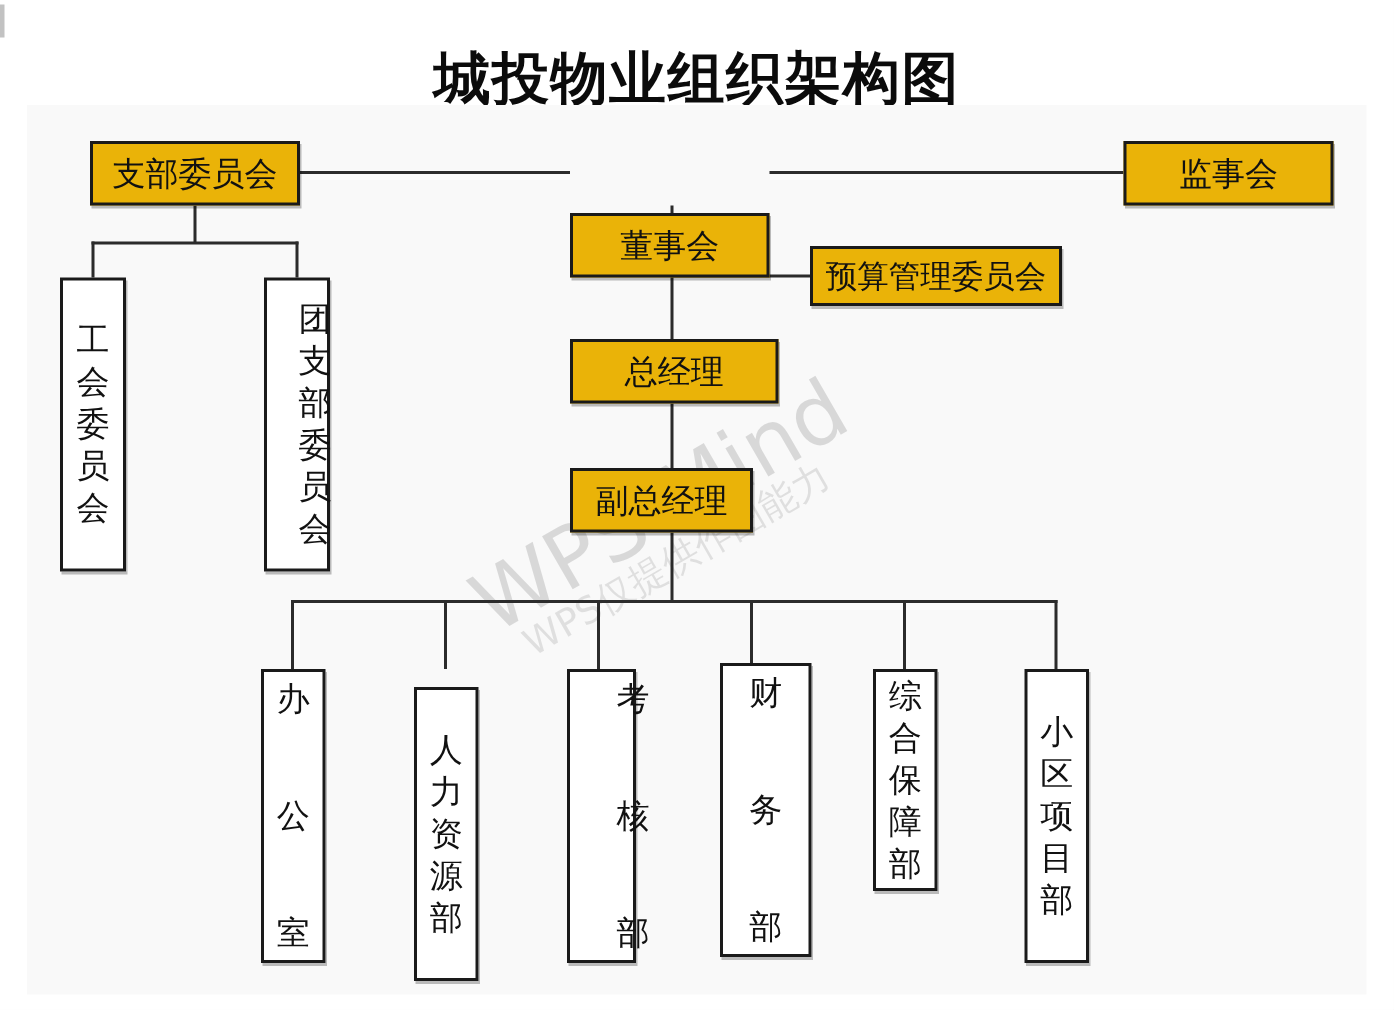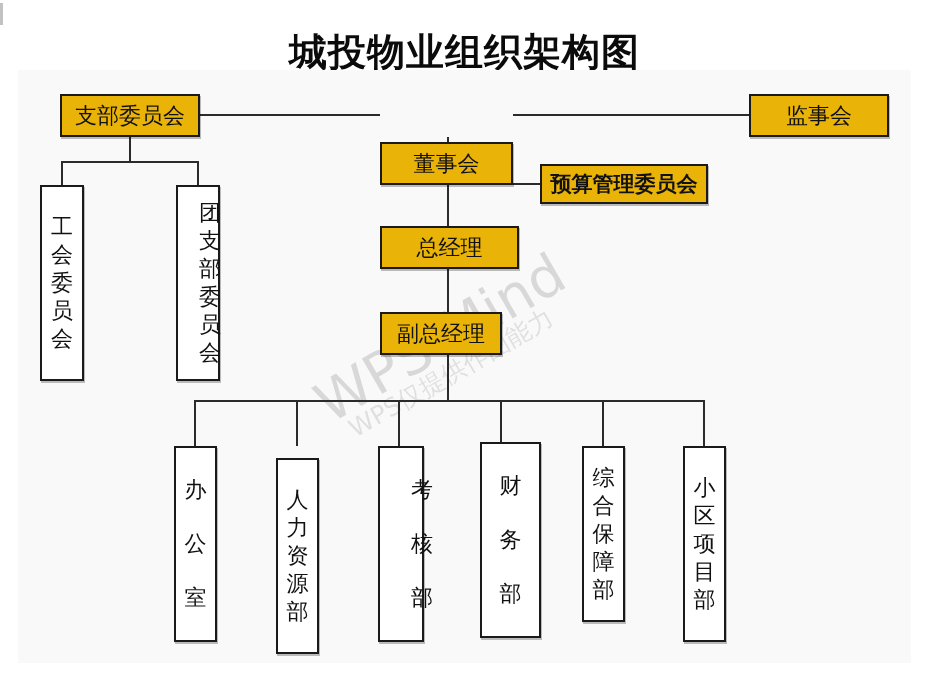--- a/index.html
+++ b/index.html
@@ -28,29 +28,29 @@
   
   .ln { position:absolute; background:#2b2b2b; }
   .h  { height:2px; }
   .v  { width:2px; }
 
   
   .node { position:absolute; background:#eab308; border:2px solid #1a1a1a;
           box-shadow:1px 2px 0 rgba(0,0,0,0.25);
           display:flex; align-items:center; justify-content:center;
           color:#111; font-size:22px; }
-  .node.small-font { font-size:21px;font-weight:bold; }
+  .node.small-font { font-size:21px; }
 
   
   .vnode { position:absolute; background:#ffffff; border:2px solid #1a1a1a;
            box-shadow:1px 2px 0 rgba(0,0,0,0.25);
            display:flex; align-items:center; justify-content:center;
            color:#111; font-size:22px; }
   .vtext { width:1.1em; word-break:break-all; text-align:center; }
-  .lh54  { line-height:54px; }
+  .lh54  { line-height:78px; }
   .lh28  { line-height:28px; }
 </style>
 </head>
 <body>
 
 <div class="stage">
 
   <div class="scroll-sliver"></div>
 
   <div class="diagram-title">城投物业组织架构图</div>
@@ -99,21 +99,21 @@
     </div>
     <div class="vnode" style="left:258px; top:376px; width:43px; height:196px;margin-top:12px;">
       <div class="vtext lh28">人力资源部</div>
     </div>
     <div class="vnode" style="left:360px; top:376px; width:43px; height:196px;padding-left:42px;">
       <div class="vtext lh54">考核部</div>
     </div>
     <div class="vnode" style="left:462px; top:372px; width:61px; height:196px;">
       <div class="vtext lh54">财务部</div>
     </div>
-    <div class="vnode" style="left:564px; top:376px; width:43px; height:176px;">
+    <div class="vnode" style="left:564px; top:376px; width:43px; height:148px;">
       <div class="vtext lh28">综合保障部</div>
     </div>
     <div class="vnode" style="left:665px; top:376px; width:43px; height:196px;">
       <div class="vtext lh28">小区项目部</div>
     </div>
 
   </div>
 </div>
 
 </body></html>

